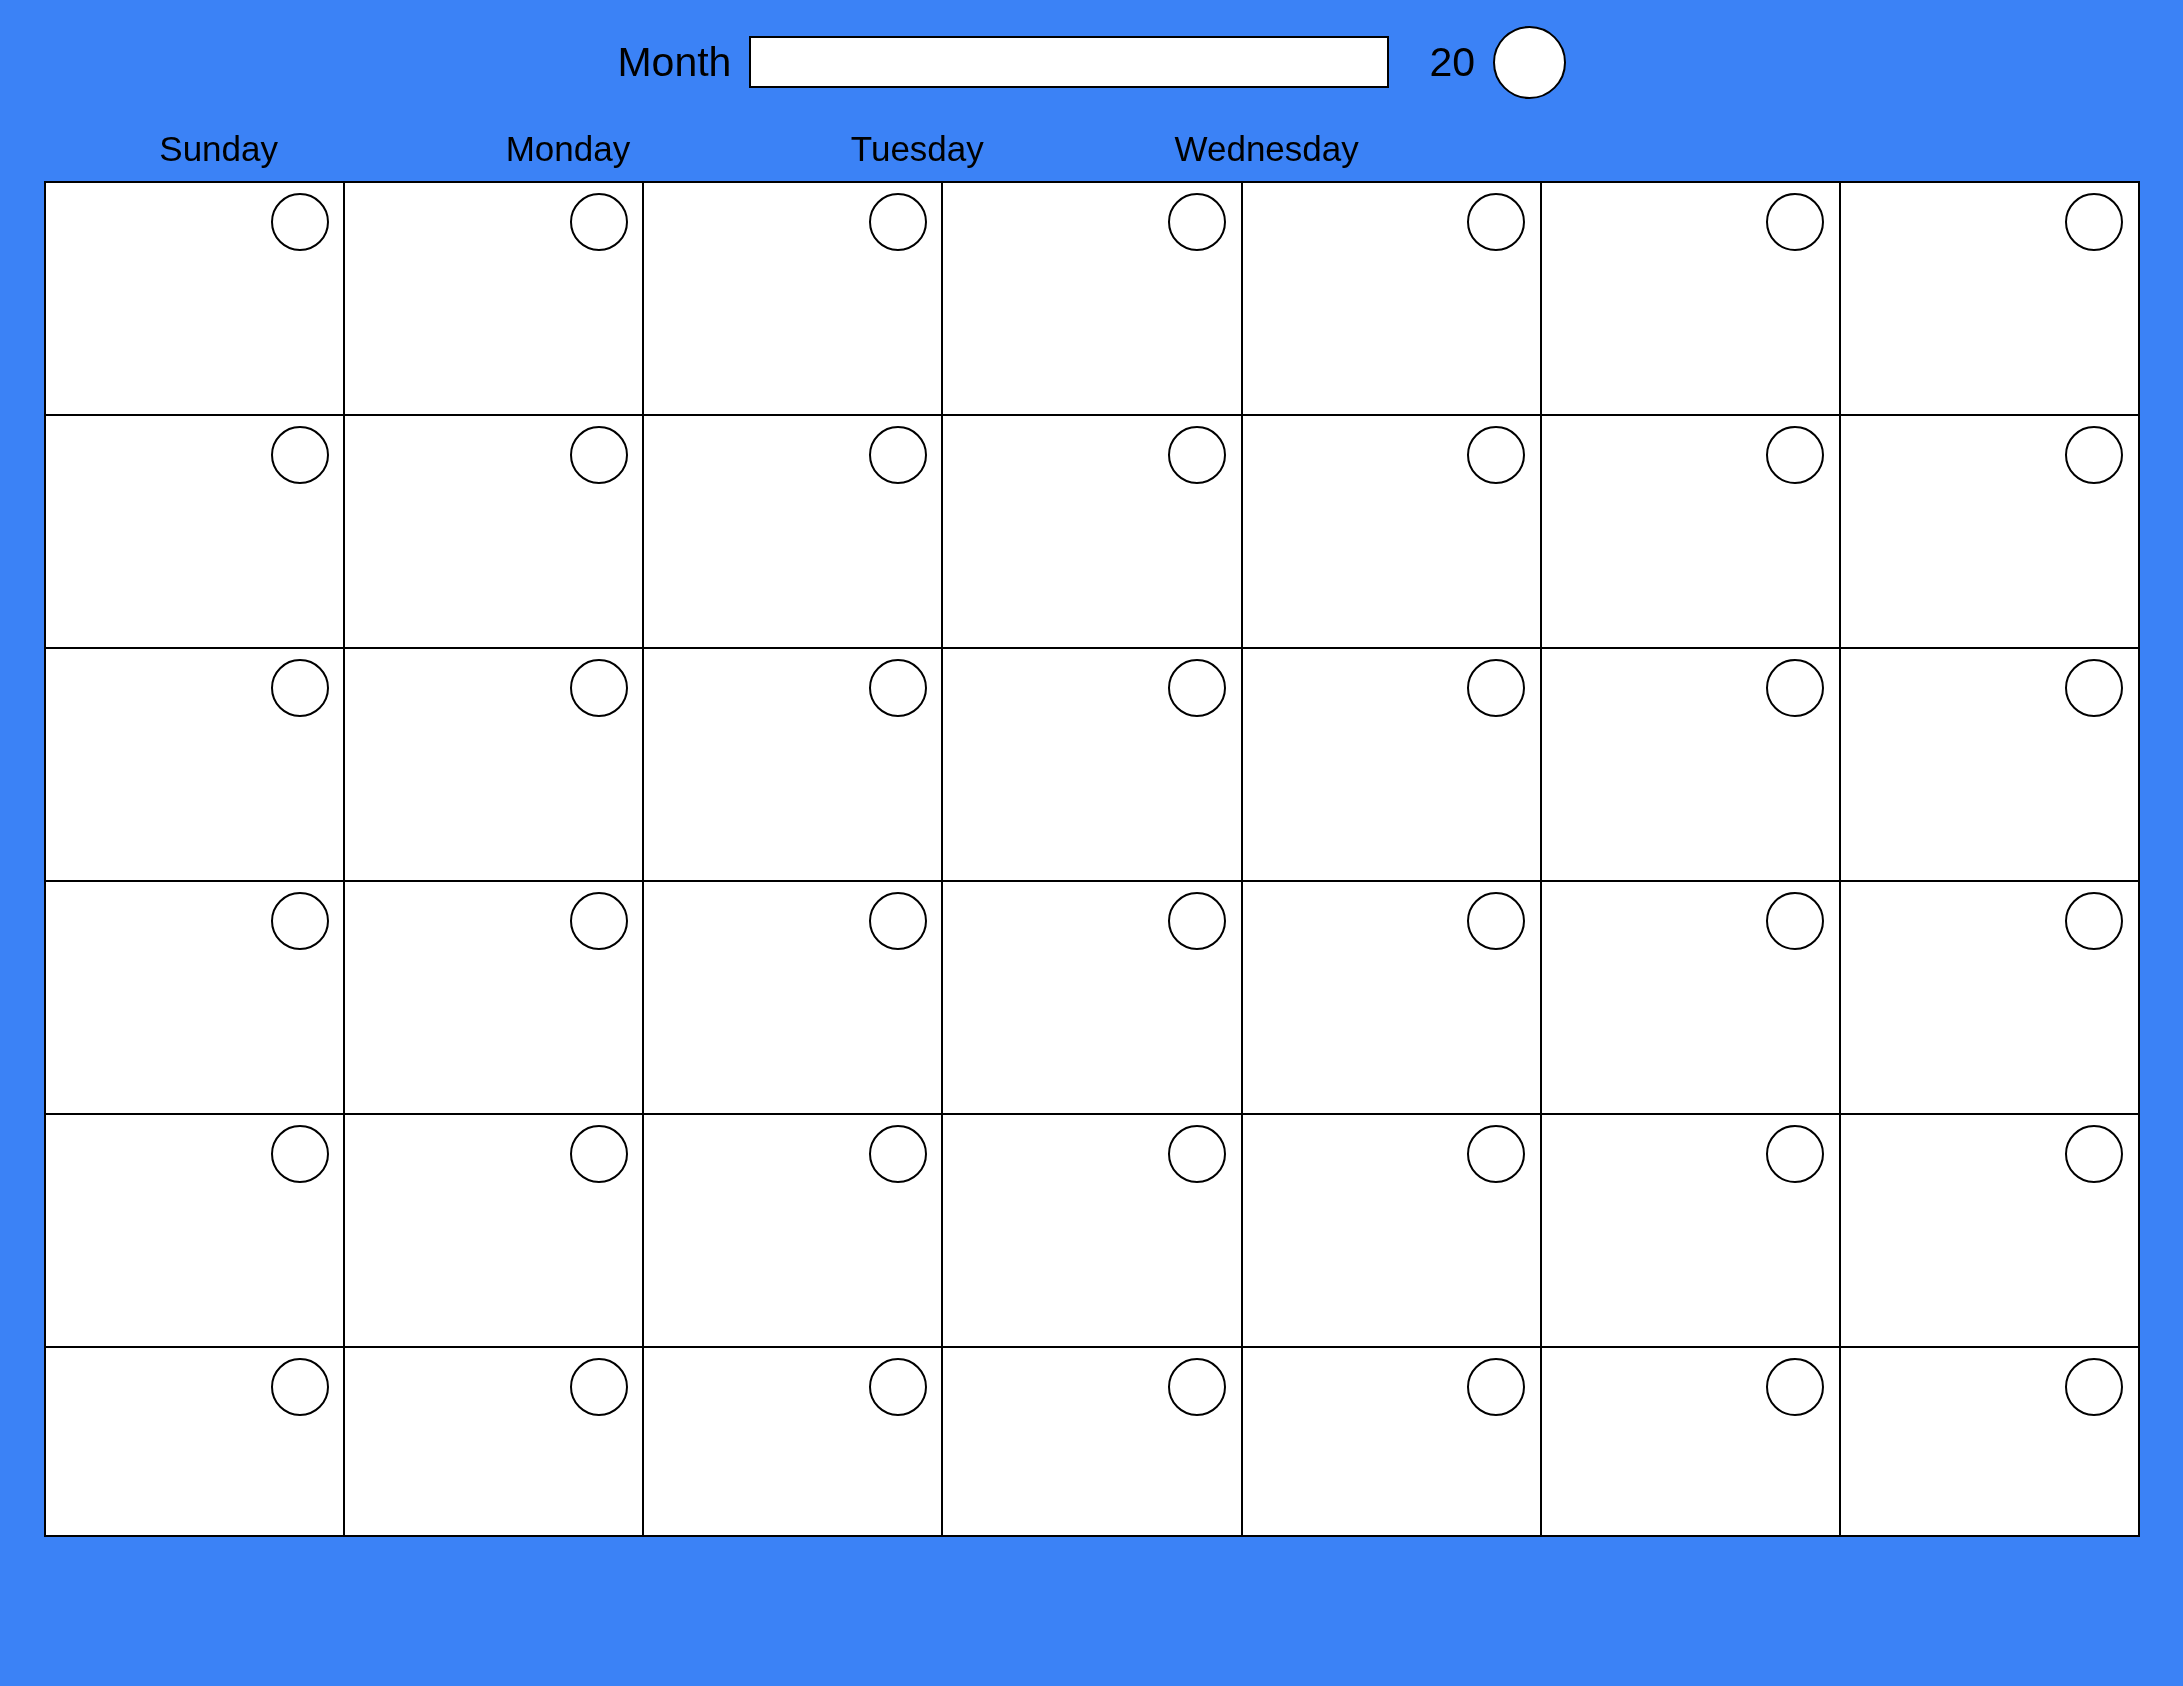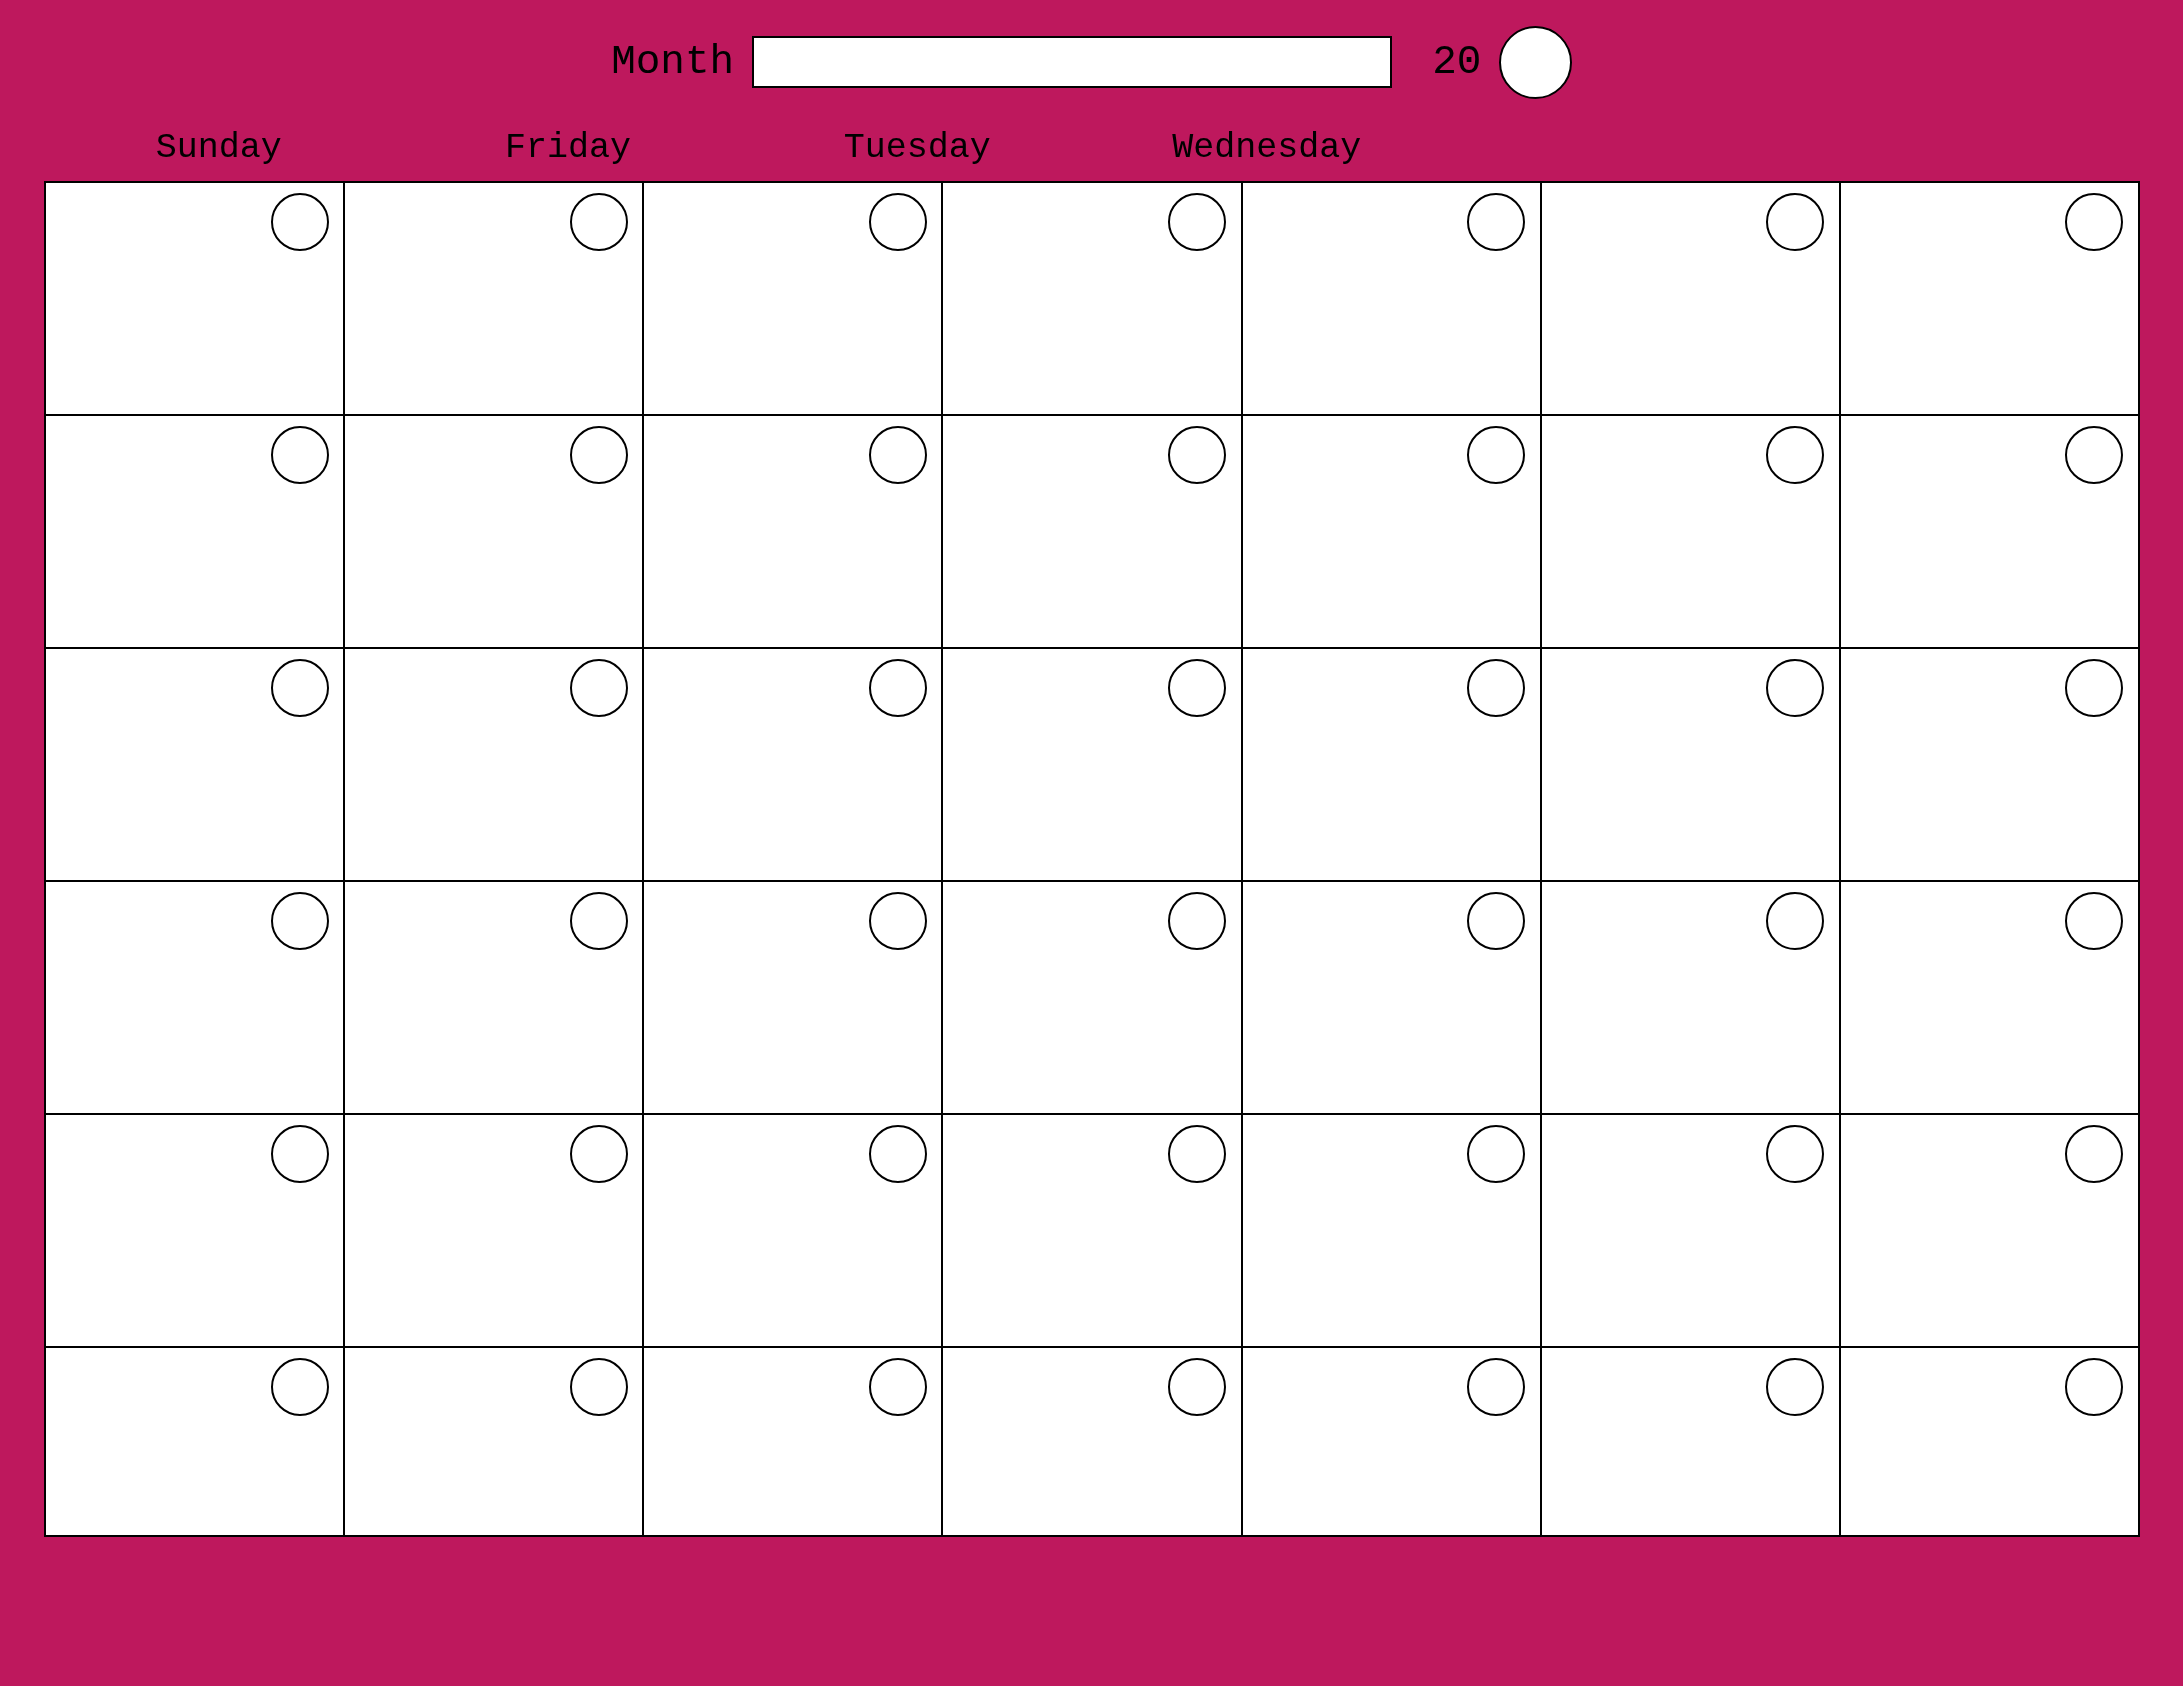--- a/index.html
+++ b/index.html
@@ -6,22 +6,21 @@
     body {
       margin: 0;
       padding: 0;
       background: #fff;
       font-family: "Century Gothic", "Avant Garde", "Futura", sans-serif;
     }
     .page {
       width: 2183px;
       height: 1687px;
       position: relative;
-      background: #be185d;
-      font-family: Liberation Mono, monospace;
+      background: #3b82f6;
     }
     .header {
       position: absolute;
       top: 22px;
       left: 0;
       width: 100%;
       height: 80px;
       display: flex;
       align-items: center;
       justify-content: center;
@@ -101,21 +100,21 @@
   <div class="header">
     <span class="month-label">Month</span>
     <div class="month-box"></div>
     <span class="year-prefix">20</span>
     <div class="year-circle"></div>
   </div>
 
   <div class="calendar">
     <div class="weekdays">
       <div class="weekday">Sunday</div>
-      <div class="weekday">Friday</div>
+      <div class="weekday">Monday</div>
       <div class="weekday">Tuesday</div>
       <div class="weekday">Wednesday</div>
     </div>
     <div class="grid" id="calendar-grid">
         <div class="cell">
           <div class="day-circle"></div>
         </div>
         <div class="cell">
           <div class="day-circle"></div>
         </div>

